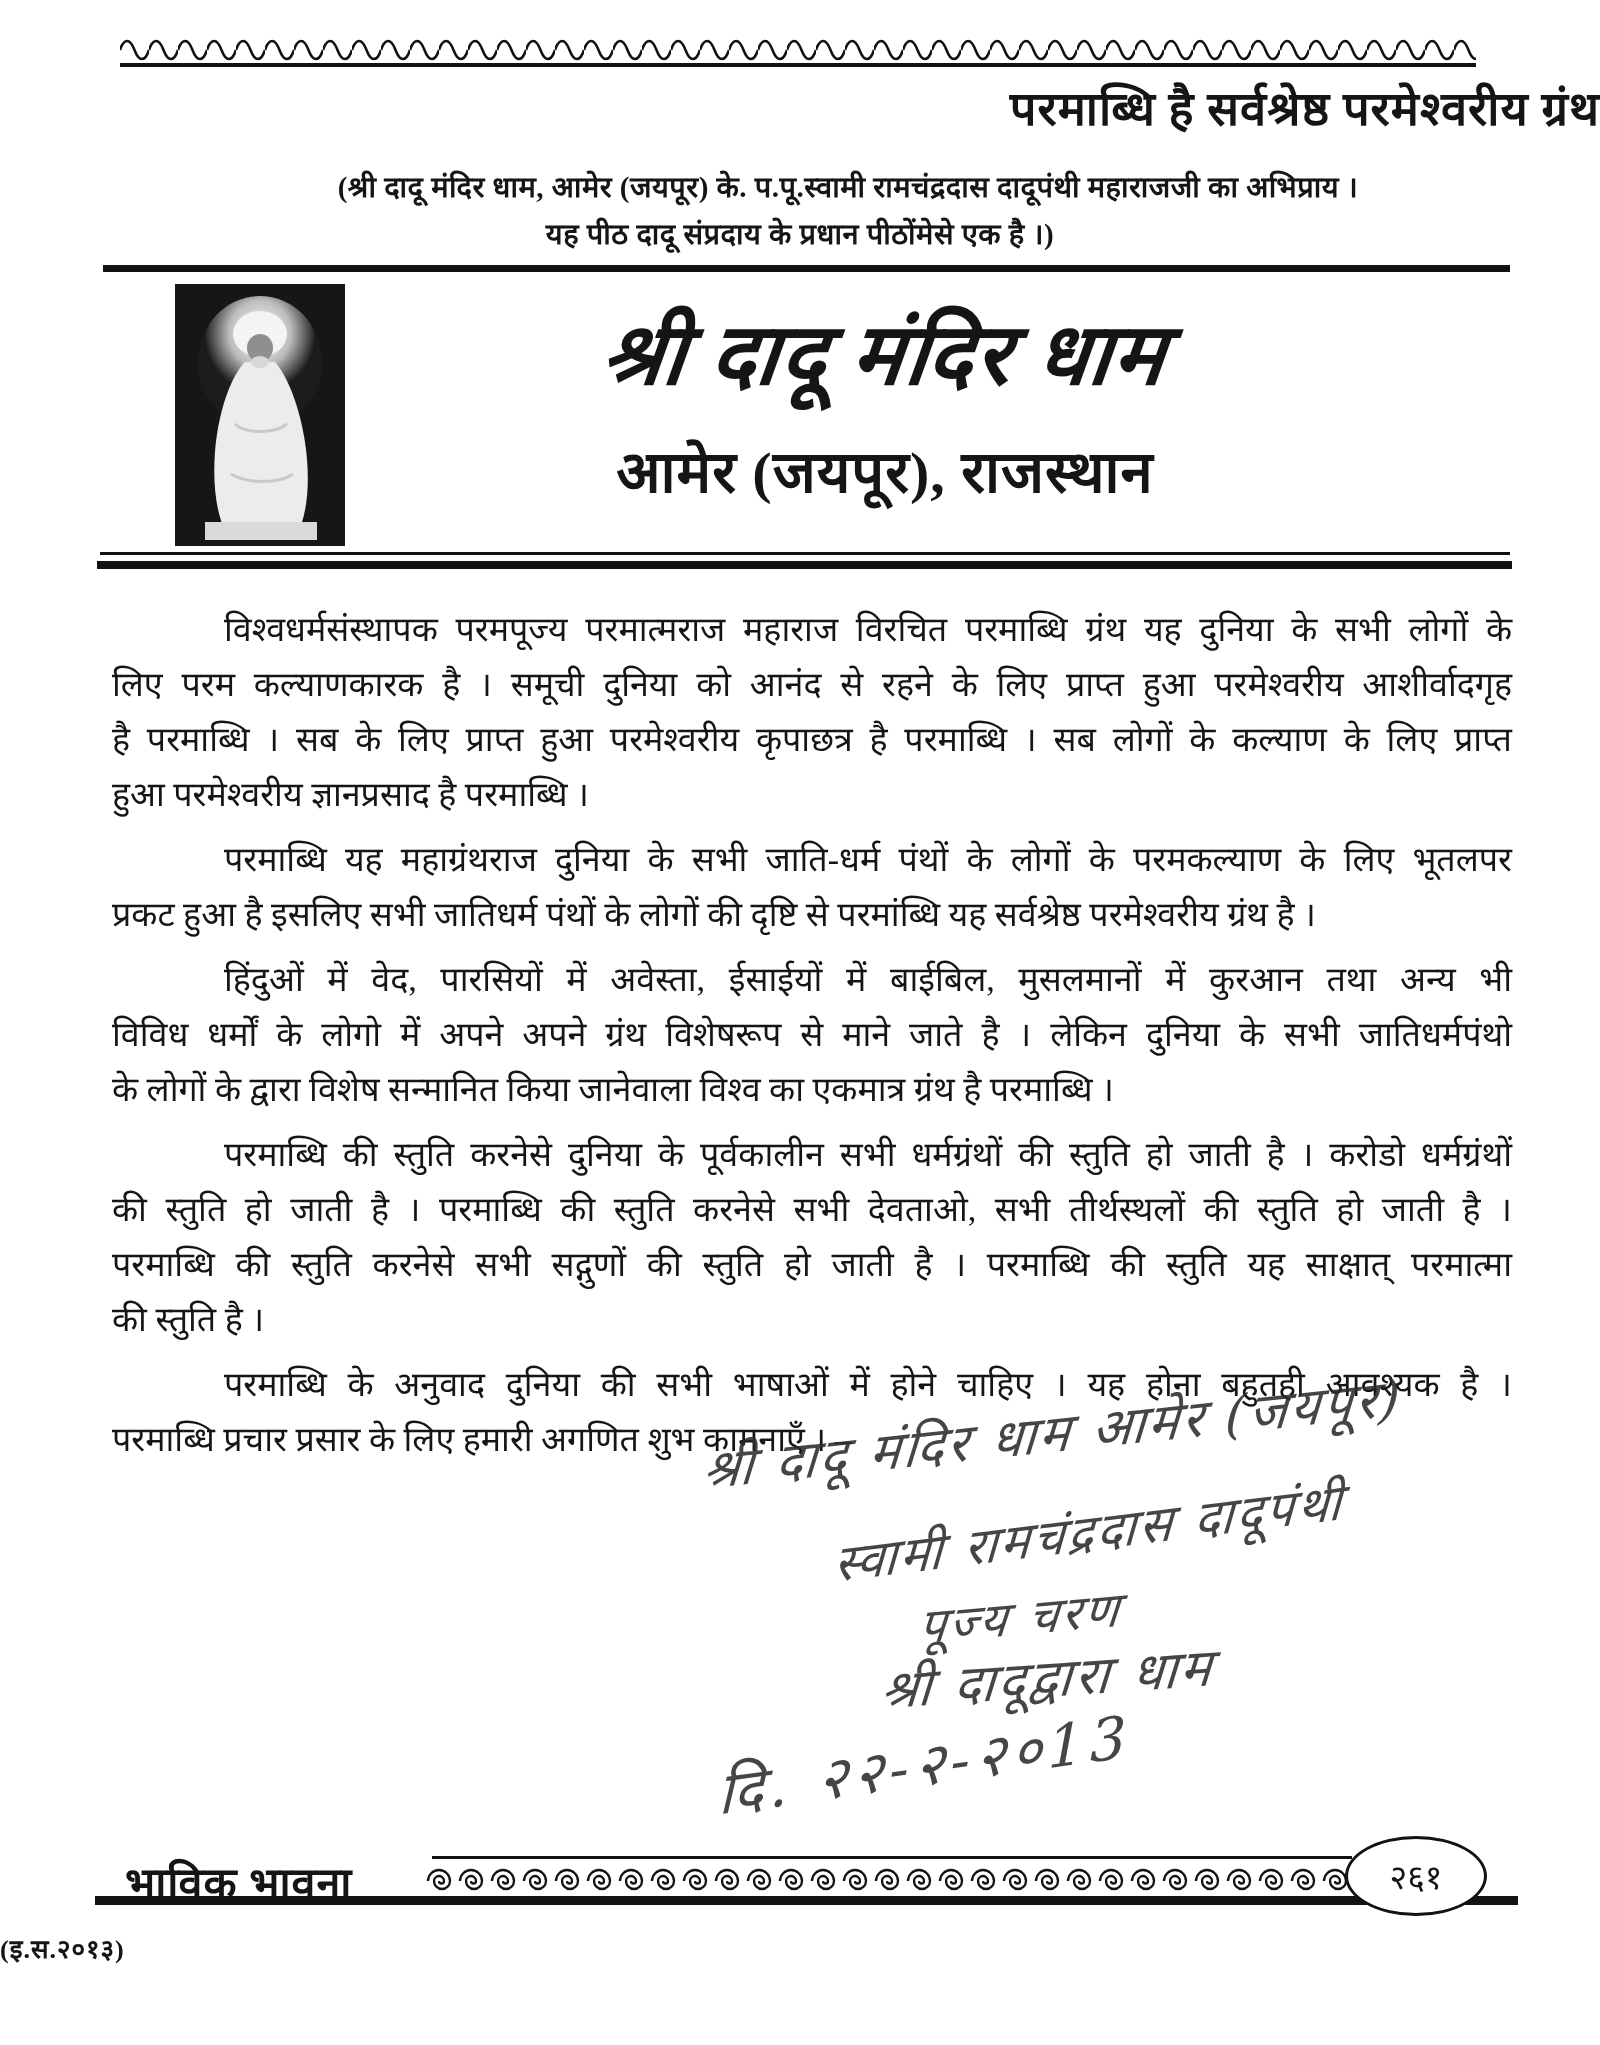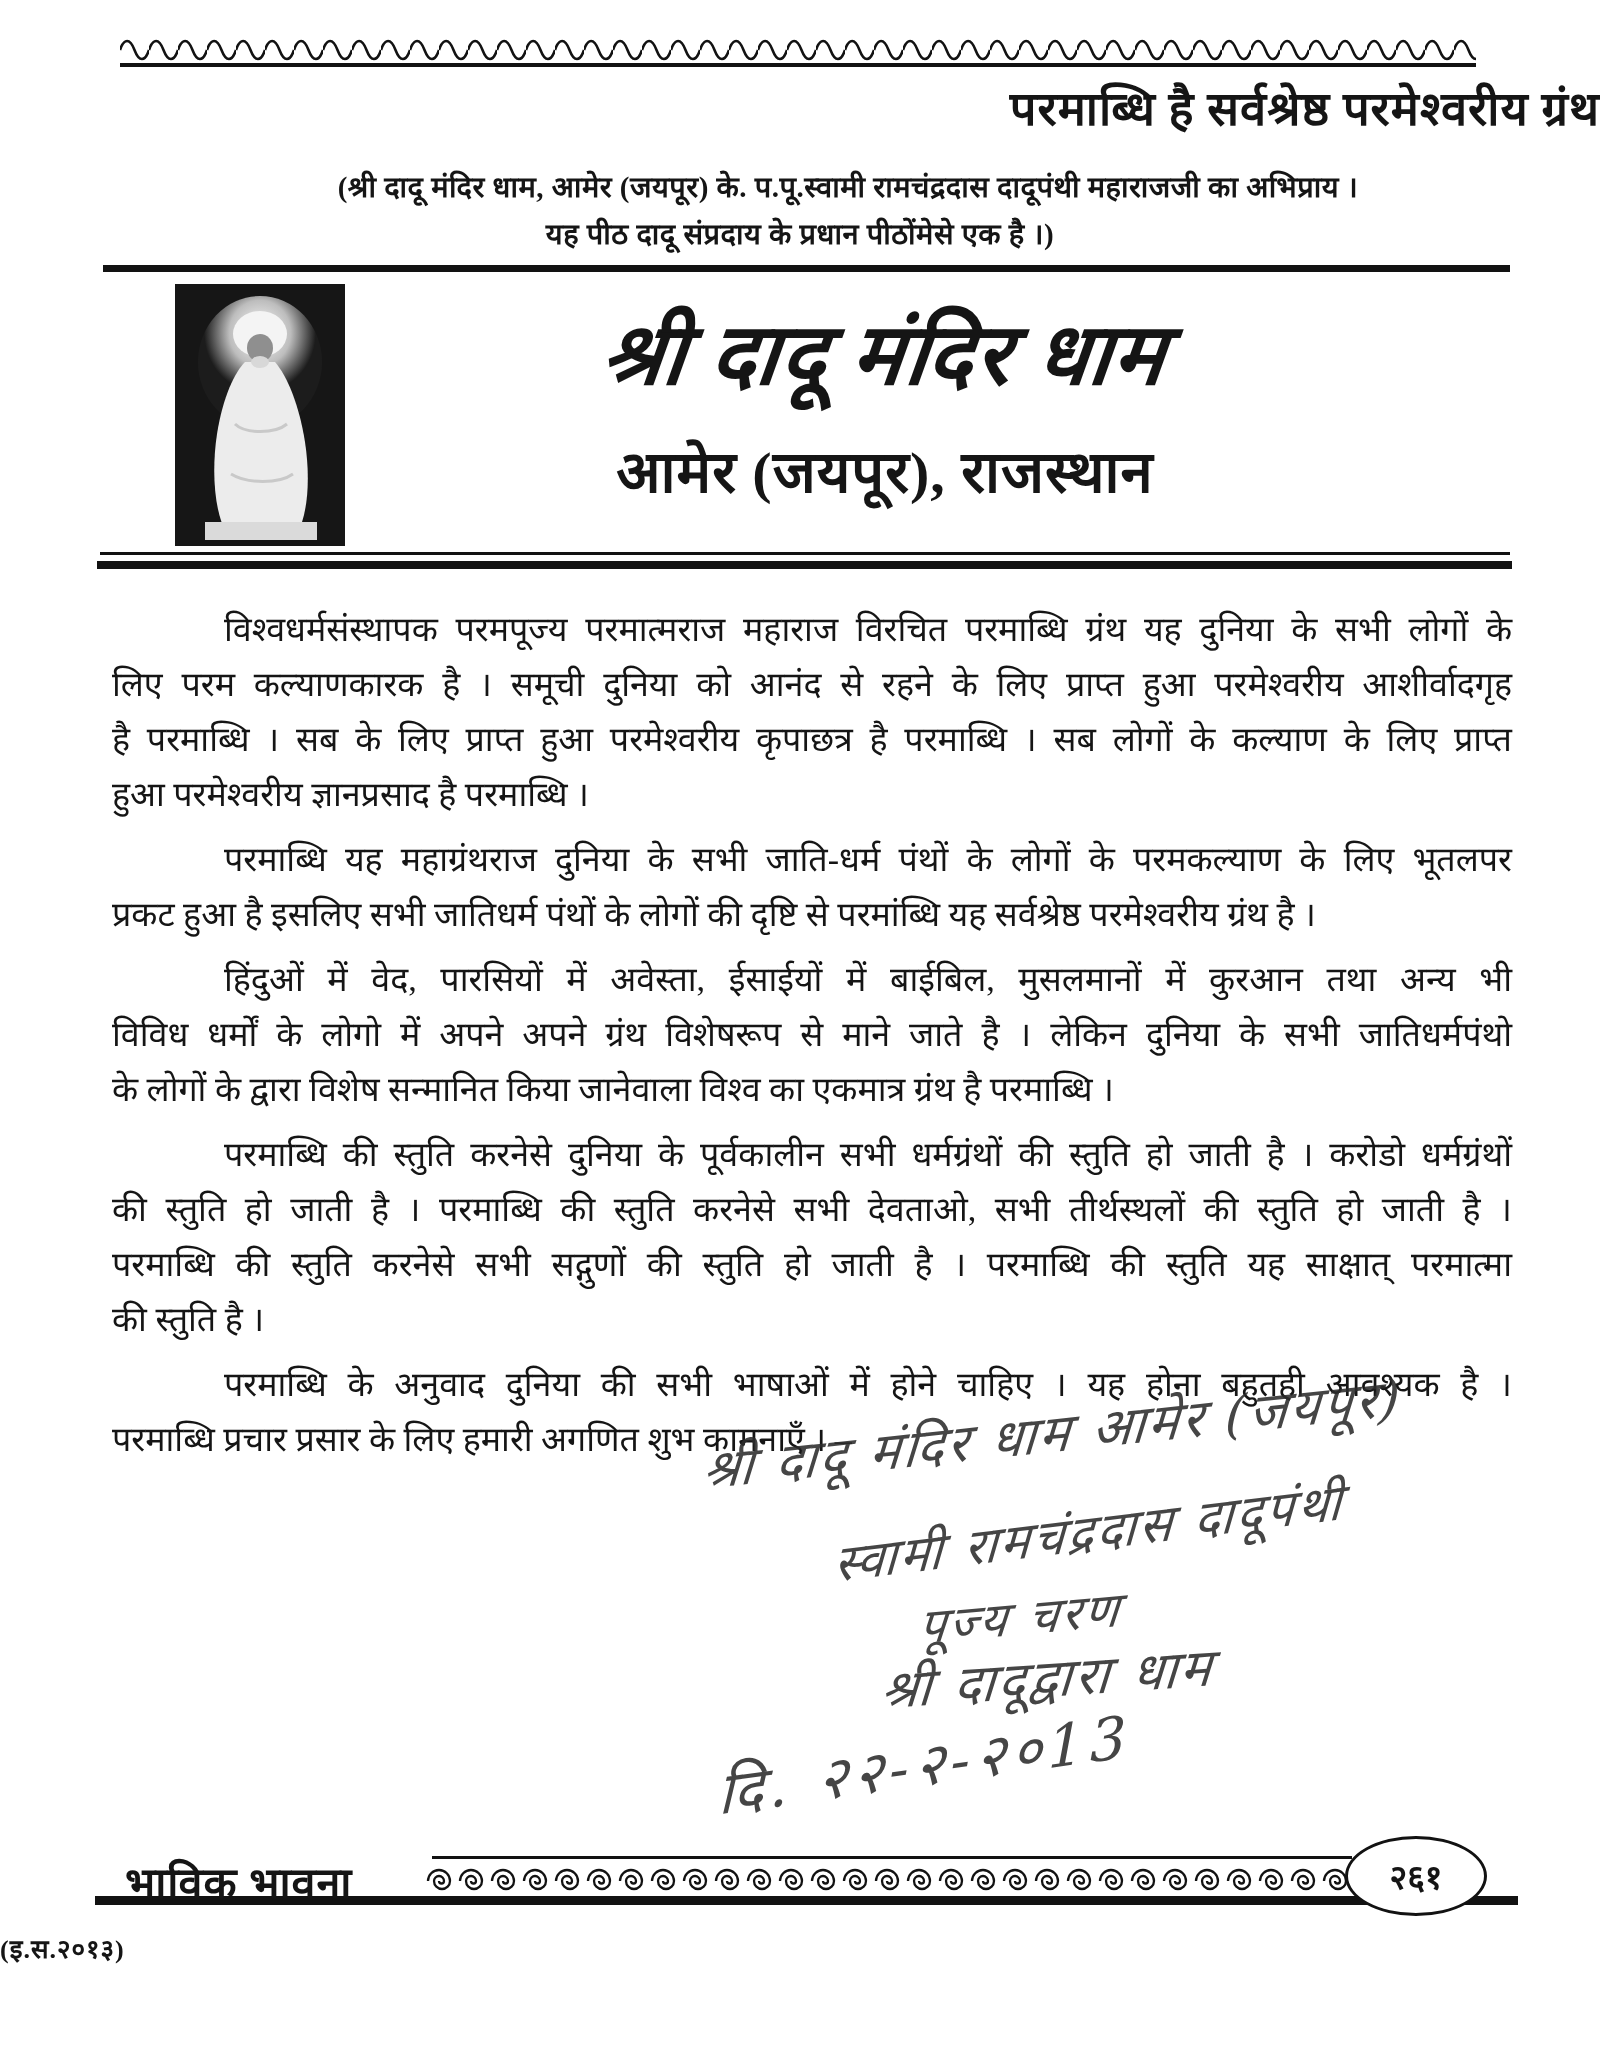--- a/index.html
+++ b/index.html
@@ -54,21 +54,21 @@
   
   .footer-name{
     position:absolute;left:125px;top:1840px;font-size:43px;font-weight:700;
     letter-spacing:1px;z-index:2;margin-top:12px;
   }
   .scroll-band{position:absolute;left:425px;top:1860px;width:935px;height:36px;z-index:1;}
   .page-badge{
     position:absolute;left:1345px;top:1836px;width:136px;height:74px;
     background:#fff;border:3.5px solid #121212;border-radius:50%;
     display:flex;align-items:center;justify-content:center;
-    font-size:34px;font-weight:700;z-index:3;
+    font-size:34px;font-weight:400;z-index:3;
   }
   .pub-year{
     position:absolute;left:0;top:1930px;width:100%;text-align:left;
     font-size:26px;font-weight:700;letter-spacing:1px;
   }
 </style>
 </head>
 <body>
 
 <div class="page">

